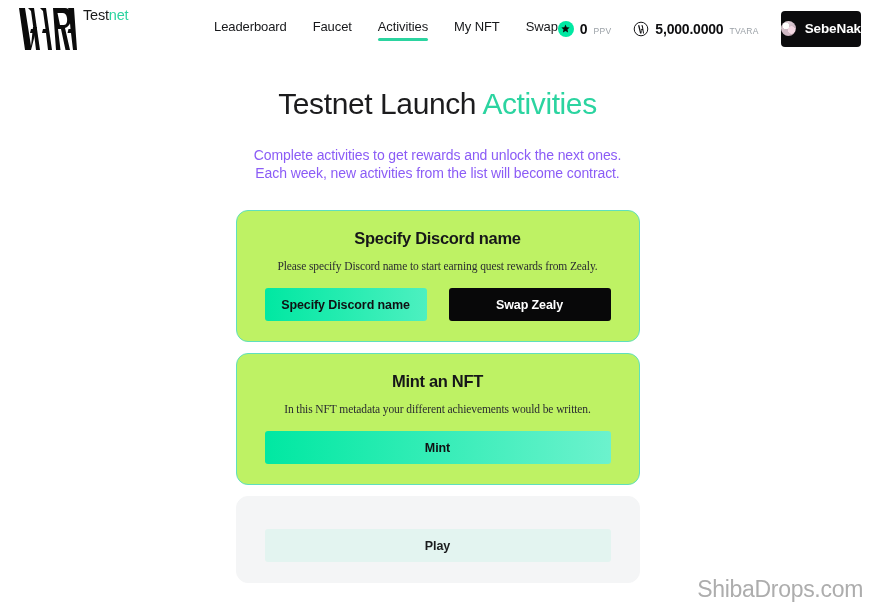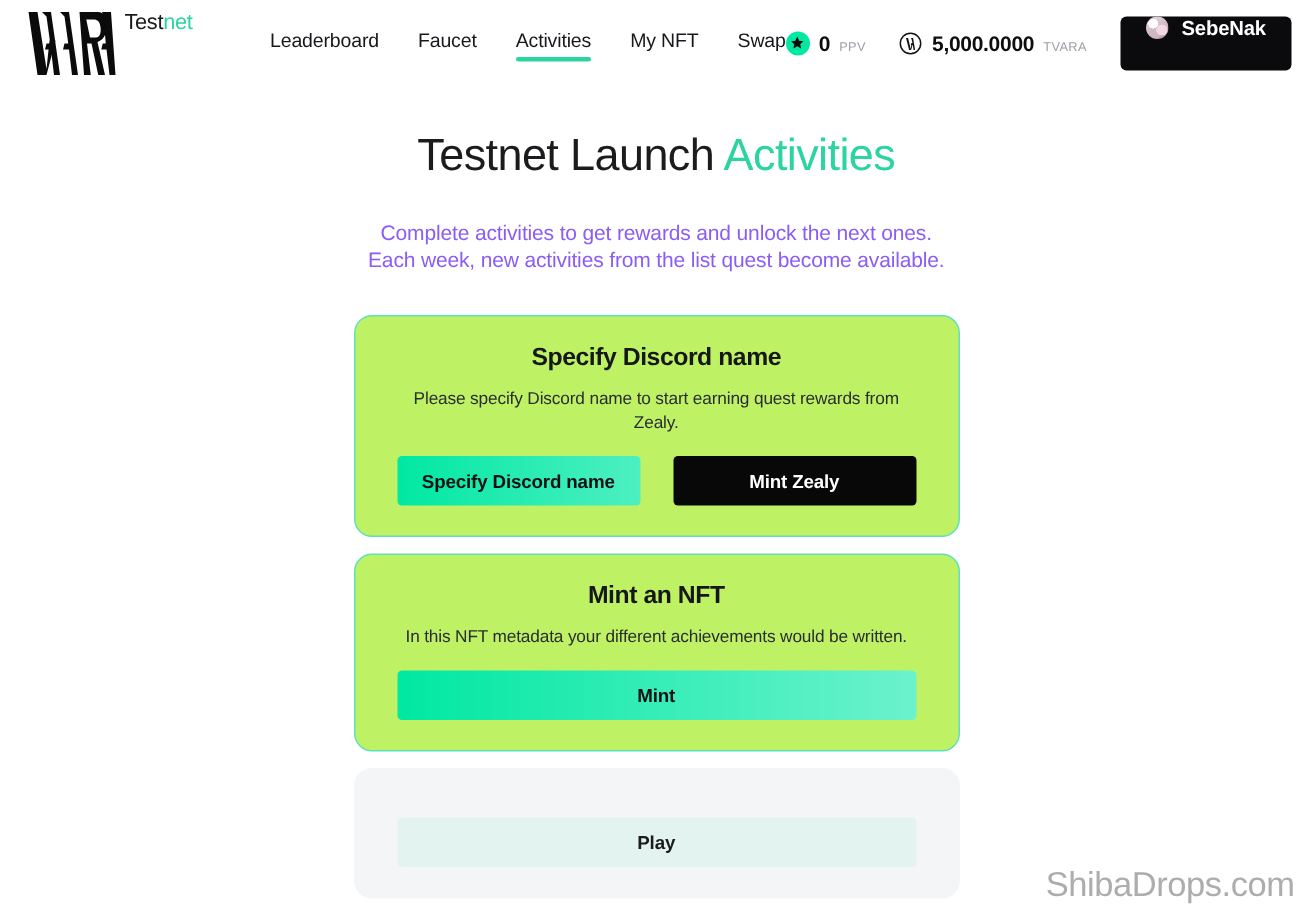--- a/index.html
+++ b/index.html
@@ -95,23 +95,23 @@
   }
   .star-badge svg { width: 9px; height: 9px; display: block; }
   .coin-icon { width: 16px; height: 16px; display: block; flex: 0 0 auto; }
 
   .account-btn {
     background: #0b0b0d;
     color: #ffffff;
     border: none;
     border-radius: 4px;
     height: 36px;
-    padding: 0 17px;
-    display: flex;
-    align-items: flex-start;
+    padding: 0 0;
+    display: flex;
+    align-items: center;
     gap: 9px;
     cursor: pointer;
     font-family: inherit;
   }
   .account-name {
     font-size: 13.5px;
     font-weight: bold;
     letter-spacing: -0.1px;
   }
   .avatar {
@@ -175,20 +175,21 @@
     font-weight: bold;
     letter-spacing: -0.3px;
     color: #161719;
   }
   .card-desc {
     margin-top: 10px;
     font-size: 11.5px;
     line-height: 16px;
     color: #2a2c30;
     letter-spacing: -0.1px;
+    font-family: Liberation Serif, serif;
   }
   .card-actions {
     margin-top: 14px;
     display: flex;
     gap: 22px;
   }
   .btn {
     flex: 1 1 0;
     height: 33px;
     border: none;
@@ -286,31 +287,31 @@
     </button>
   </div>
 </div>
 
 <div class="main">
 
   <h1 class="page-title"><span>Testnet Launch </span><span class="accent">Activities</span></h1>
 
   <div class="page-sub">
     <div>Complete activities to get rewards and unlock the next ones.</div>
-    <div>Each week, new activities from the list quest become available.</div>
+    <div>Each week, new activities from the list will become contract.</div>
   </div>
 
   <div class="cards">
 
     <div class="card bordered">
       <div class="card-title">Specify Discord name</div>
       <div class="card-desc">Please specify Discord name to start earning quest rewards from Zealy.</div>
       <div class="card-actions">
         <button class="btn btn-primary">Specify Discord name</button>
-        <button class="btn btn-dark">Mint Zealy</button>
+        <button class="btn btn-dark">Swap Zealy</button>
       </div>
     </div>
 
     <div class="card bordered">
       <div class="card-title">Mint an NFT</div>
       <div class="card-desc">In this NFT metadata your different achievements would be written.</div>
       <div class="card-actions">
         <button class="btn btn-gradient">Mint</button>
       </div>
     </div>

